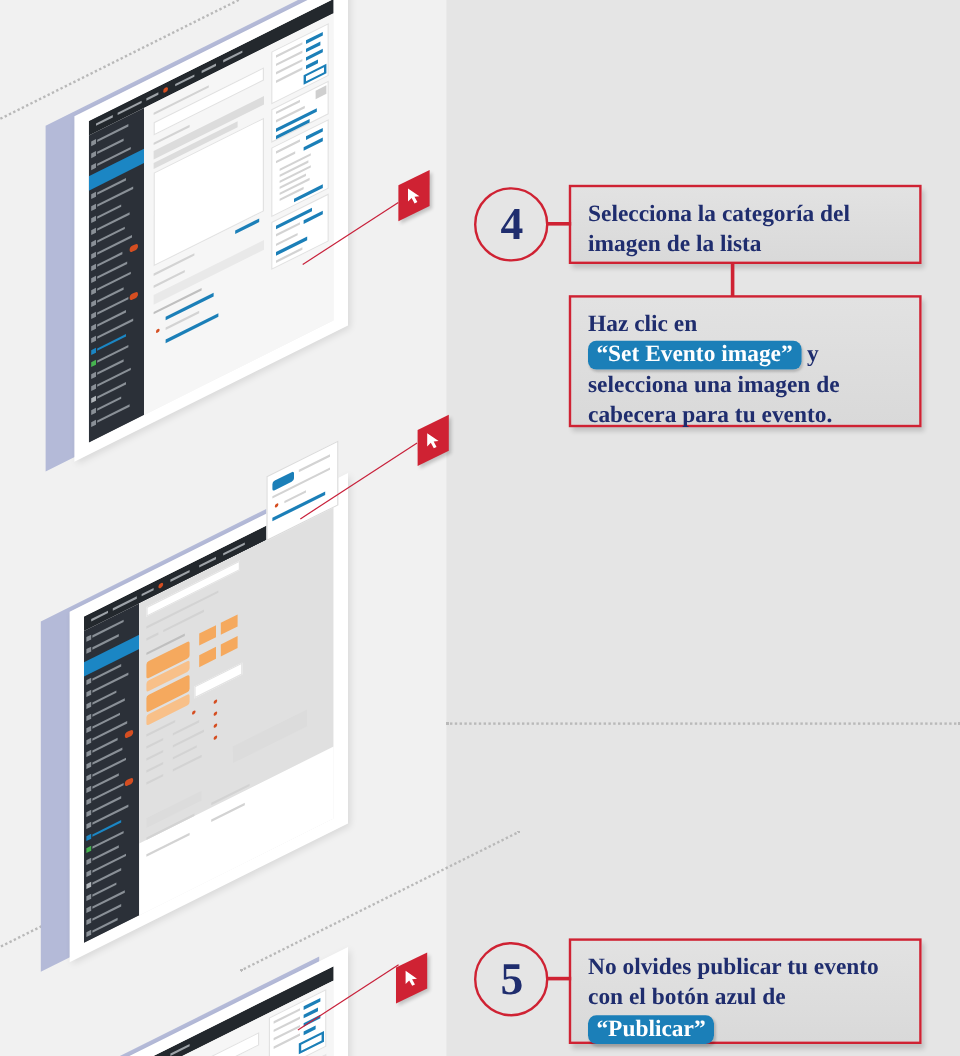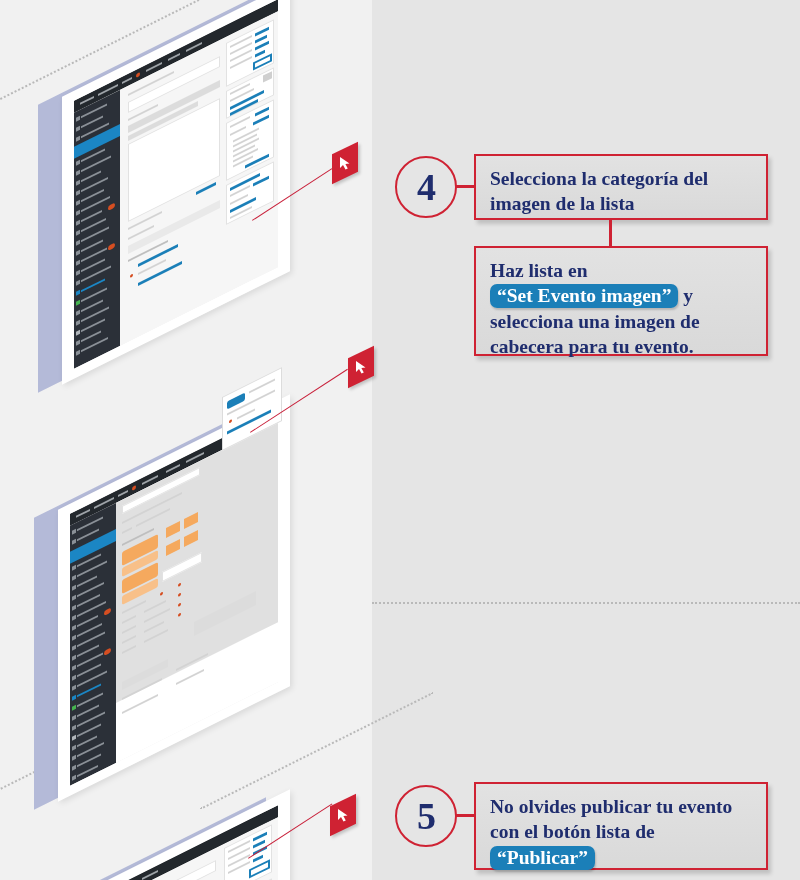--- a/index.html
+++ b/index.html
@@ -414,23 +414,23 @@
 </div>
 <div class="step-stub" style="left:456px;top:185px;width:21px;"></div>
 
 <div class="callout" style="left:474px;top:154px;width:294px;height:66px;">
   <span>Selecciona la categoría del imagen de la lista</span>
 </div>
 
 <div class="vconnector" style="left:609px;top:219px;height:28px;"></div>
 
 <div class="callout" style="left:474px;top:246px;width:294px;height:110px;">
-  <span>Haz lista en </span><span class="hl">“Set Evento imagen”</span><span> y selecciona una imagen de cabecera para tu evento.</span>
+  <span>Haz clic en </span><span class="hl">“Set Evento image”</span><span> y selecciona una imagen de cabecera para tu evento.</span>
 </div>
 
 <div class="step-circle" style="left:395px;top:785px;">
   <span>5</span>
 </div>
 <div class="step-stub" style="left:456px;top:814px;width:21px;"></div>
 
 <div class="callout" style="left:474px;top:782px;width:294px;height:88px;">
-  <span>No olvides publicar tu evento con el botón lista de </span><span class="hl">“Publicar”</span>
+  <span>No olvides publicar tu evento con el botón azul de </span><span class="hl">“Publicar”</span>
 </div>
 
 </body></html>

